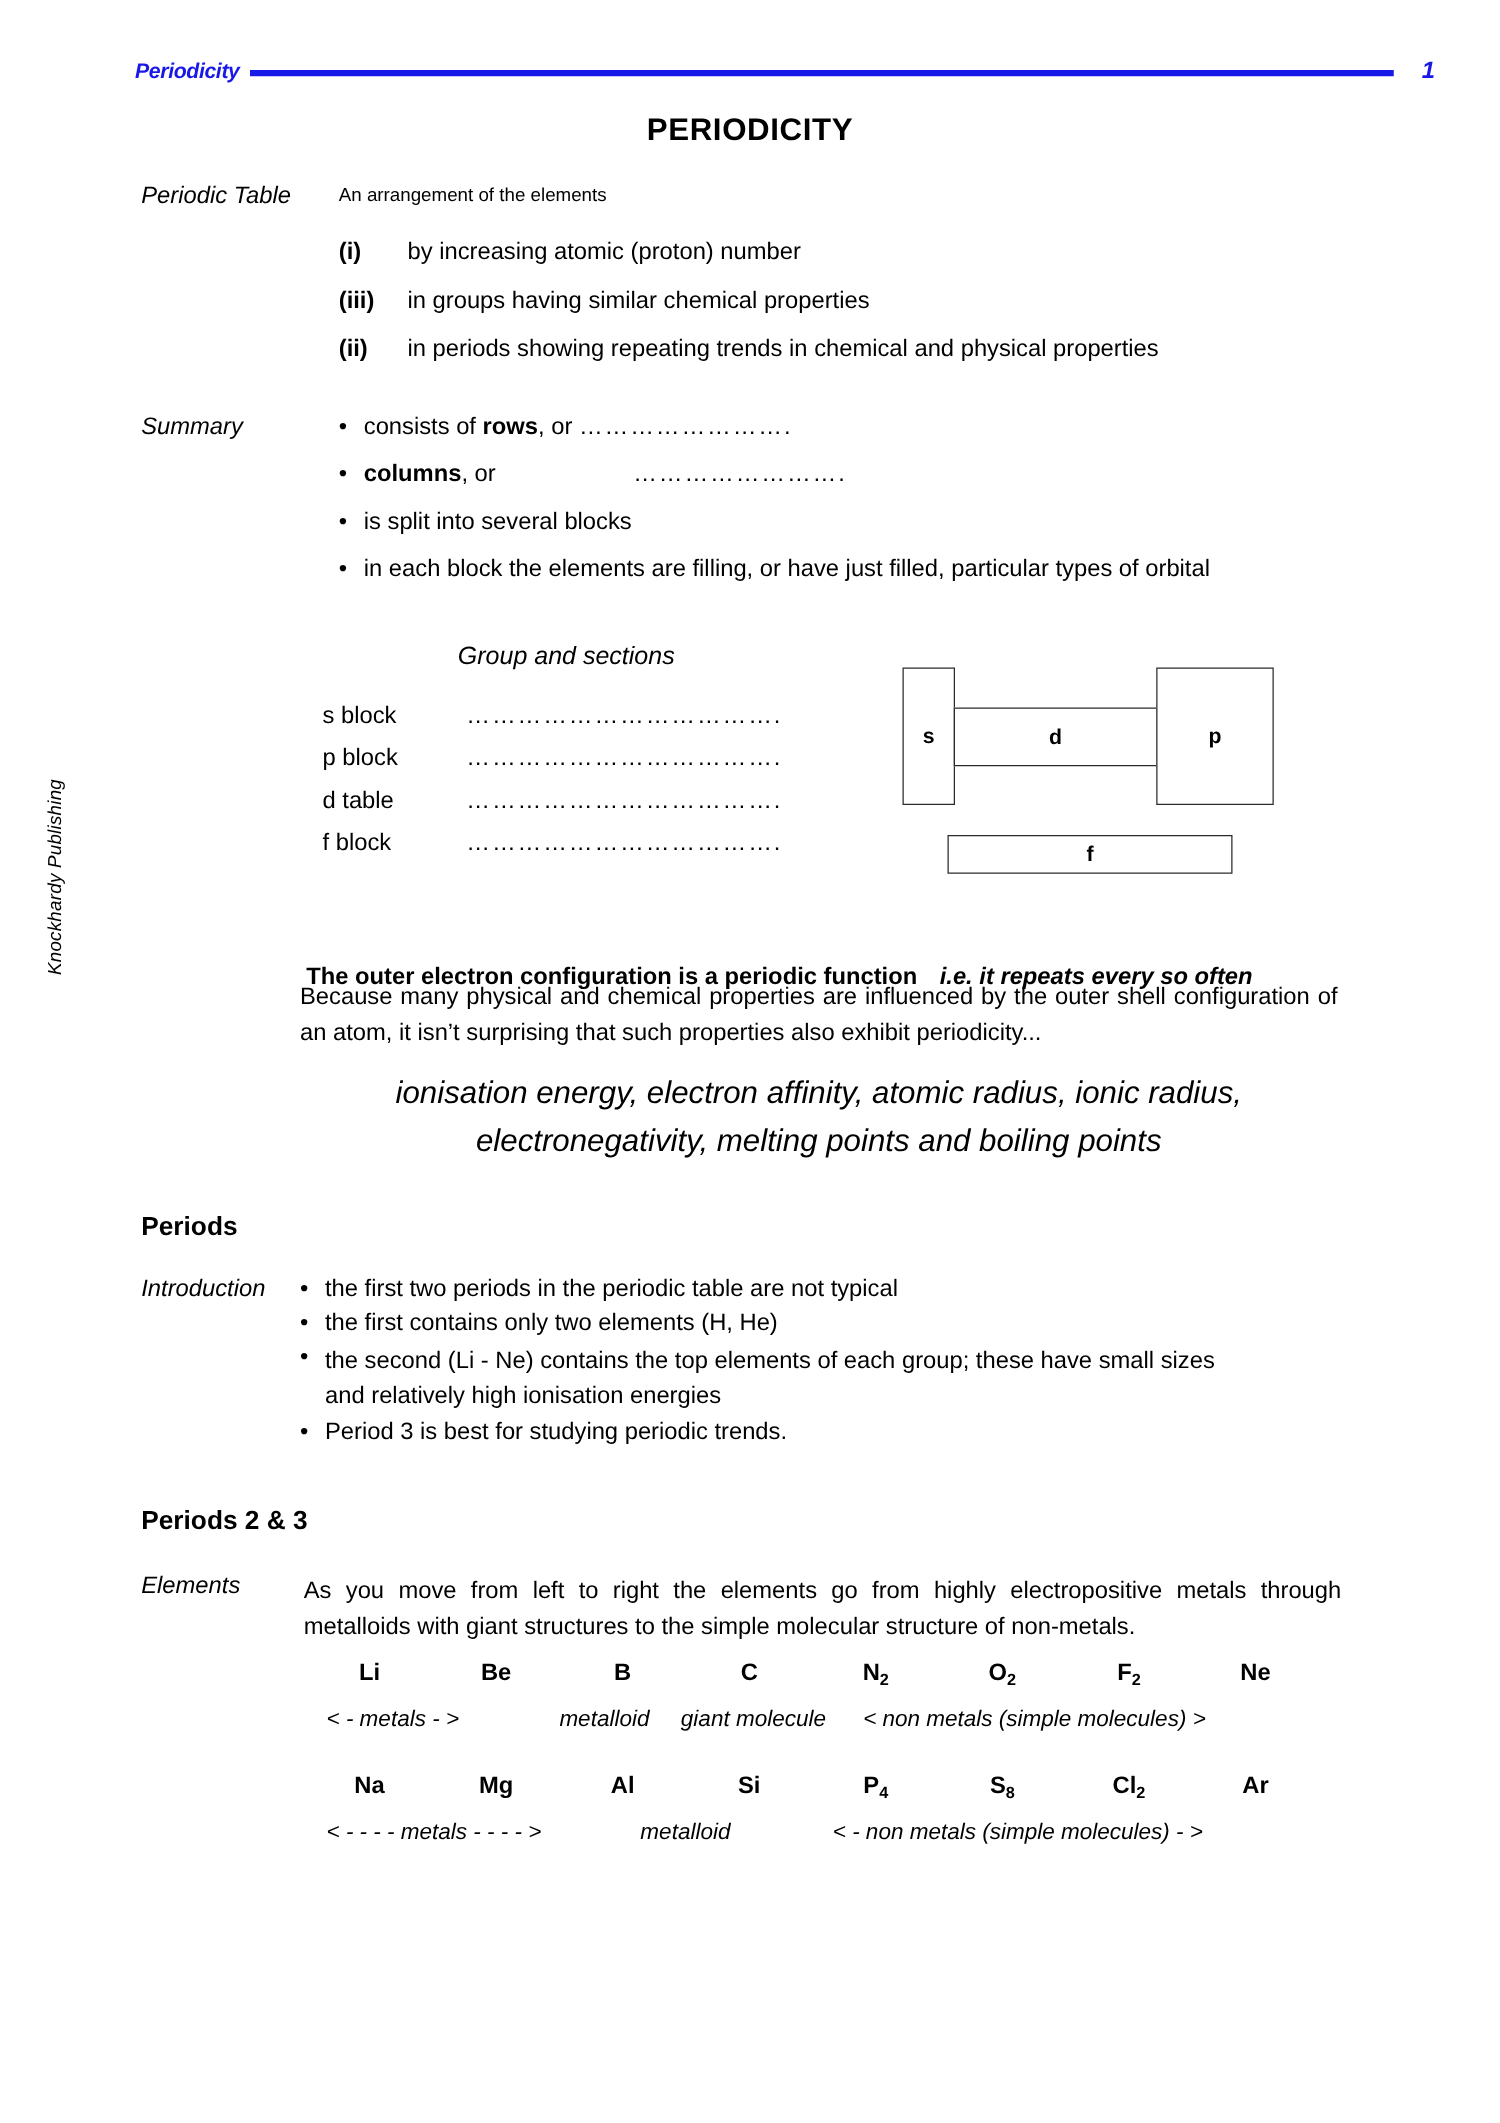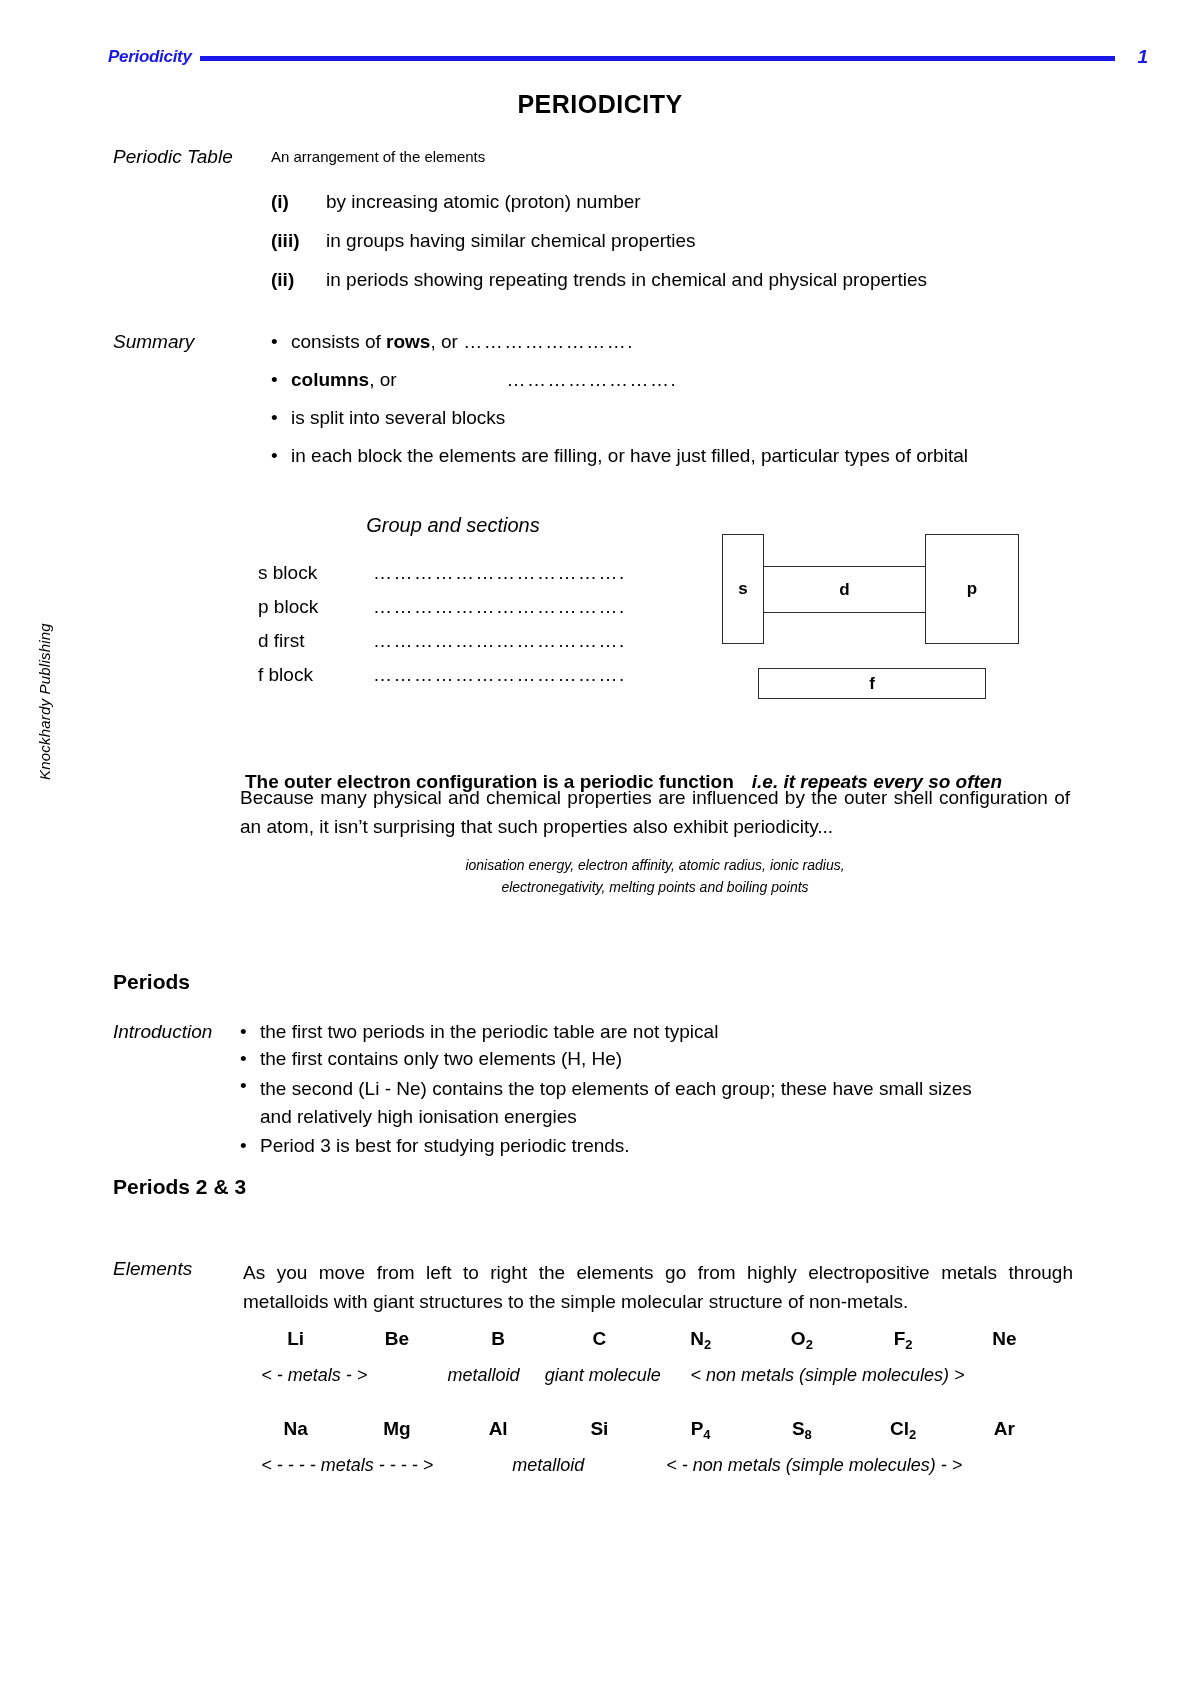--- a/index.html
+++ b/index.html
@@ -135,21 +135,21 @@
   }
 
   .section-head {
     font-size: 21px;
     font-weight: bold;
   }
 
   .center-ital {
     text-align: center;
     font-style: italic;
-    font-size: 14px;
+    font-size: 25px;
     line-height: 1.55;
   }
 
   .justified {
     text-align: justify;
     font-size: 19px;
     line-height: 1.55;
   }
 
   
@@ -267,21 +267,21 @@
   <div class="blk" style="left:258px; top:562px; width:420px;">
     <div class="blockline">
       <span class="blockline-name">s block</span>
       <span class="blockline-dots">……………………………….</span>
     </div>
     <div class="blockline">
       <span class="blockline-name">p block</span>
       <span class="blockline-dots">……………………………….</span>
     </div>
     <div class="blockline">
-      <span class="blockline-name">d first</span>
+      <span class="blockline-name">d table</span>
       <span class="blockline-dots">……………………………….</span>
     </div>
     <div class="blockline">
       <span class="blockline-name">f block</span>
       <span class="blockline-dots">……………………………….</span>
     </div>
   </div>
 
   <div class="orb-diagram" style="left:722px; top:534px; width:300px; height:170px;">
 
@@ -331,21 +331,21 @@
     <div class="bullet-row" style="margin-bottom:5px;">
       <span class="bullet-dot">•</span>
       <span class="bullet-txt" style="line-height:1.45; max-width:740px;">the second (Li - Ne) contains the top elements of each group; these have small sizes and  relatively high ionisation energies</span>
     </div>
     <div class="bullet-row" style="margin-bottom:5px;">
       <span class="bullet-dot">•</span>
       <span class="bullet-txt">Period 3 is best for studying periodic trends.</span>
     </div>
   </div>
 
-  <div class="blk section-head" style="left:113px; top:1175px;">Periods 2 &amp; 3</div>
+  <div class="blk section-head" style="left:113px; top:1205px;">Periods 2 &amp; 3</div>
 
   <div class="blk" style="left:113px; top:1258px; width:130px;">
     <span class="lbl-italic">Elements</span>
   </div>
 
   <div class="blk justified" style="left:243px; top:1258px; width:830px;">As you move from left to right the elements go from highly electropositive metals through metalloids with giant structures to the simple molecular structure of non-metals.</div>
 
   <div class="blk" style="left:245px; top:1328px; width:810px;">
     <div class="elem-row">
       <span class="elem-cell"><span>Li</span><sub></sub></span>

